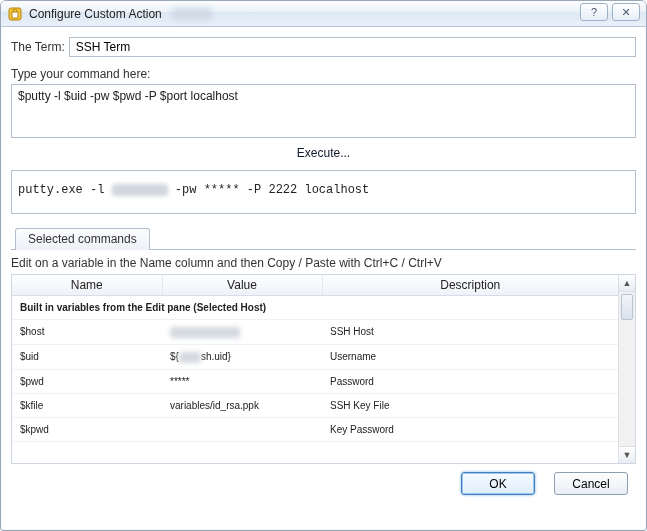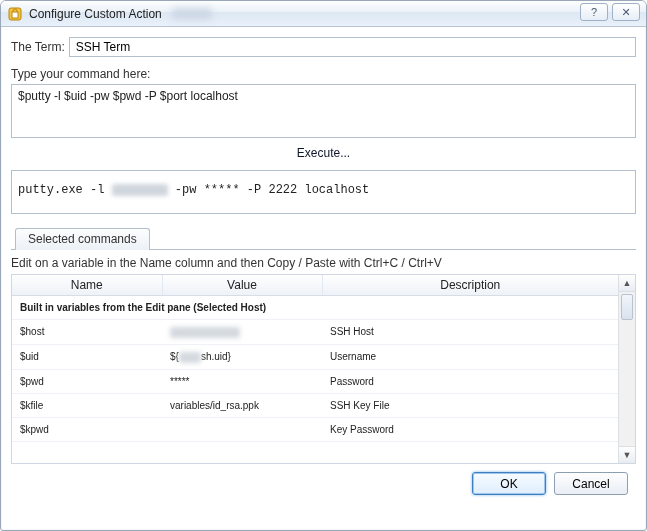--- a/index.html
+++ b/index.html
@@ -209,21 +209,21 @@
     display:inline-block;
     background:#d4d9df;
     filter: blur(2.5px);
     height:11px;
     border-radius:2px;
     vertical-align:middle;
   }
   .footer {
     display:flex;
     justify-content:flex-end;
-    gap:8px;
+    gap:19px;
     padding:8px 8px 8px 0;
   }
   .btn {
     min-width:74px;
     height:23px;
     border:1px solid #8f9fb3;
     border-radius:3px;
     background: linear-gradient(#fefefe,#e9eef5);
     font: inherit;
     cursor:default;

